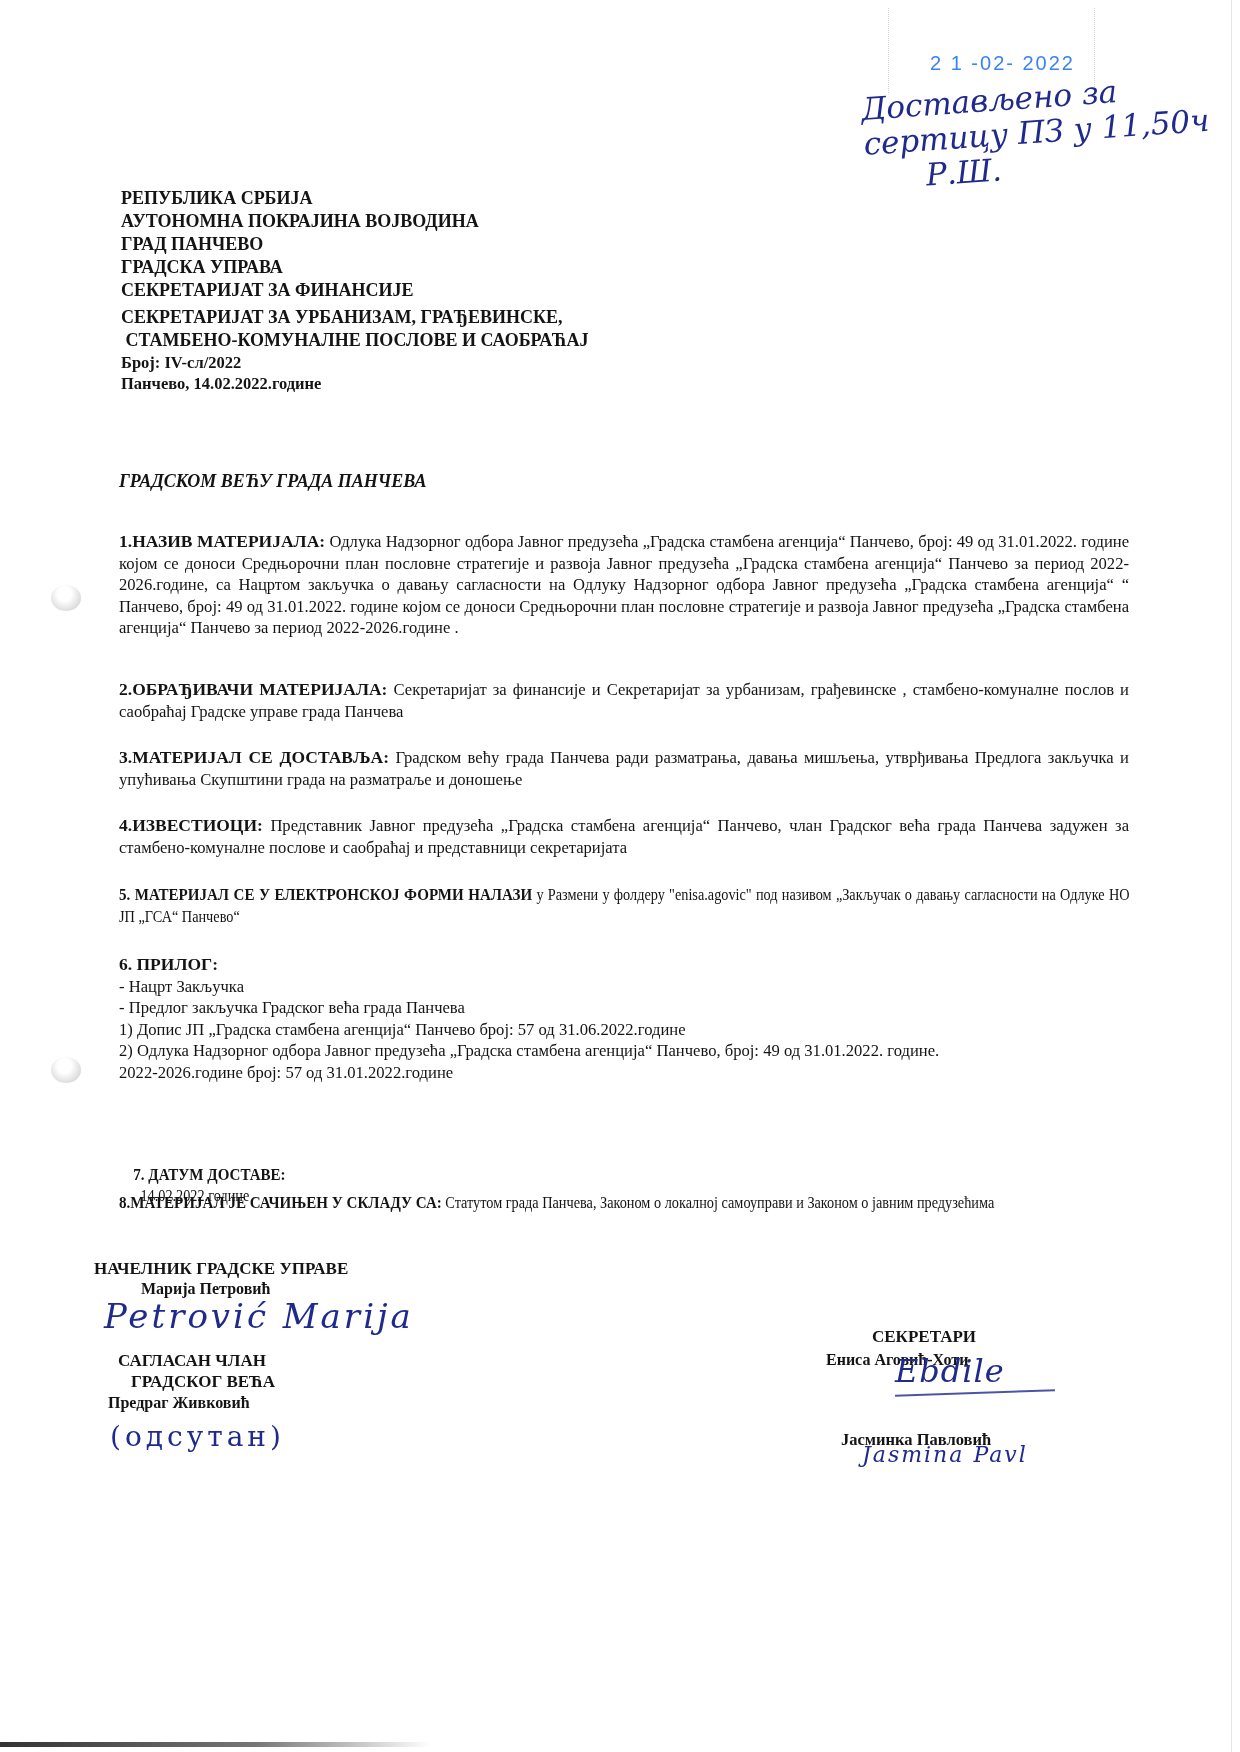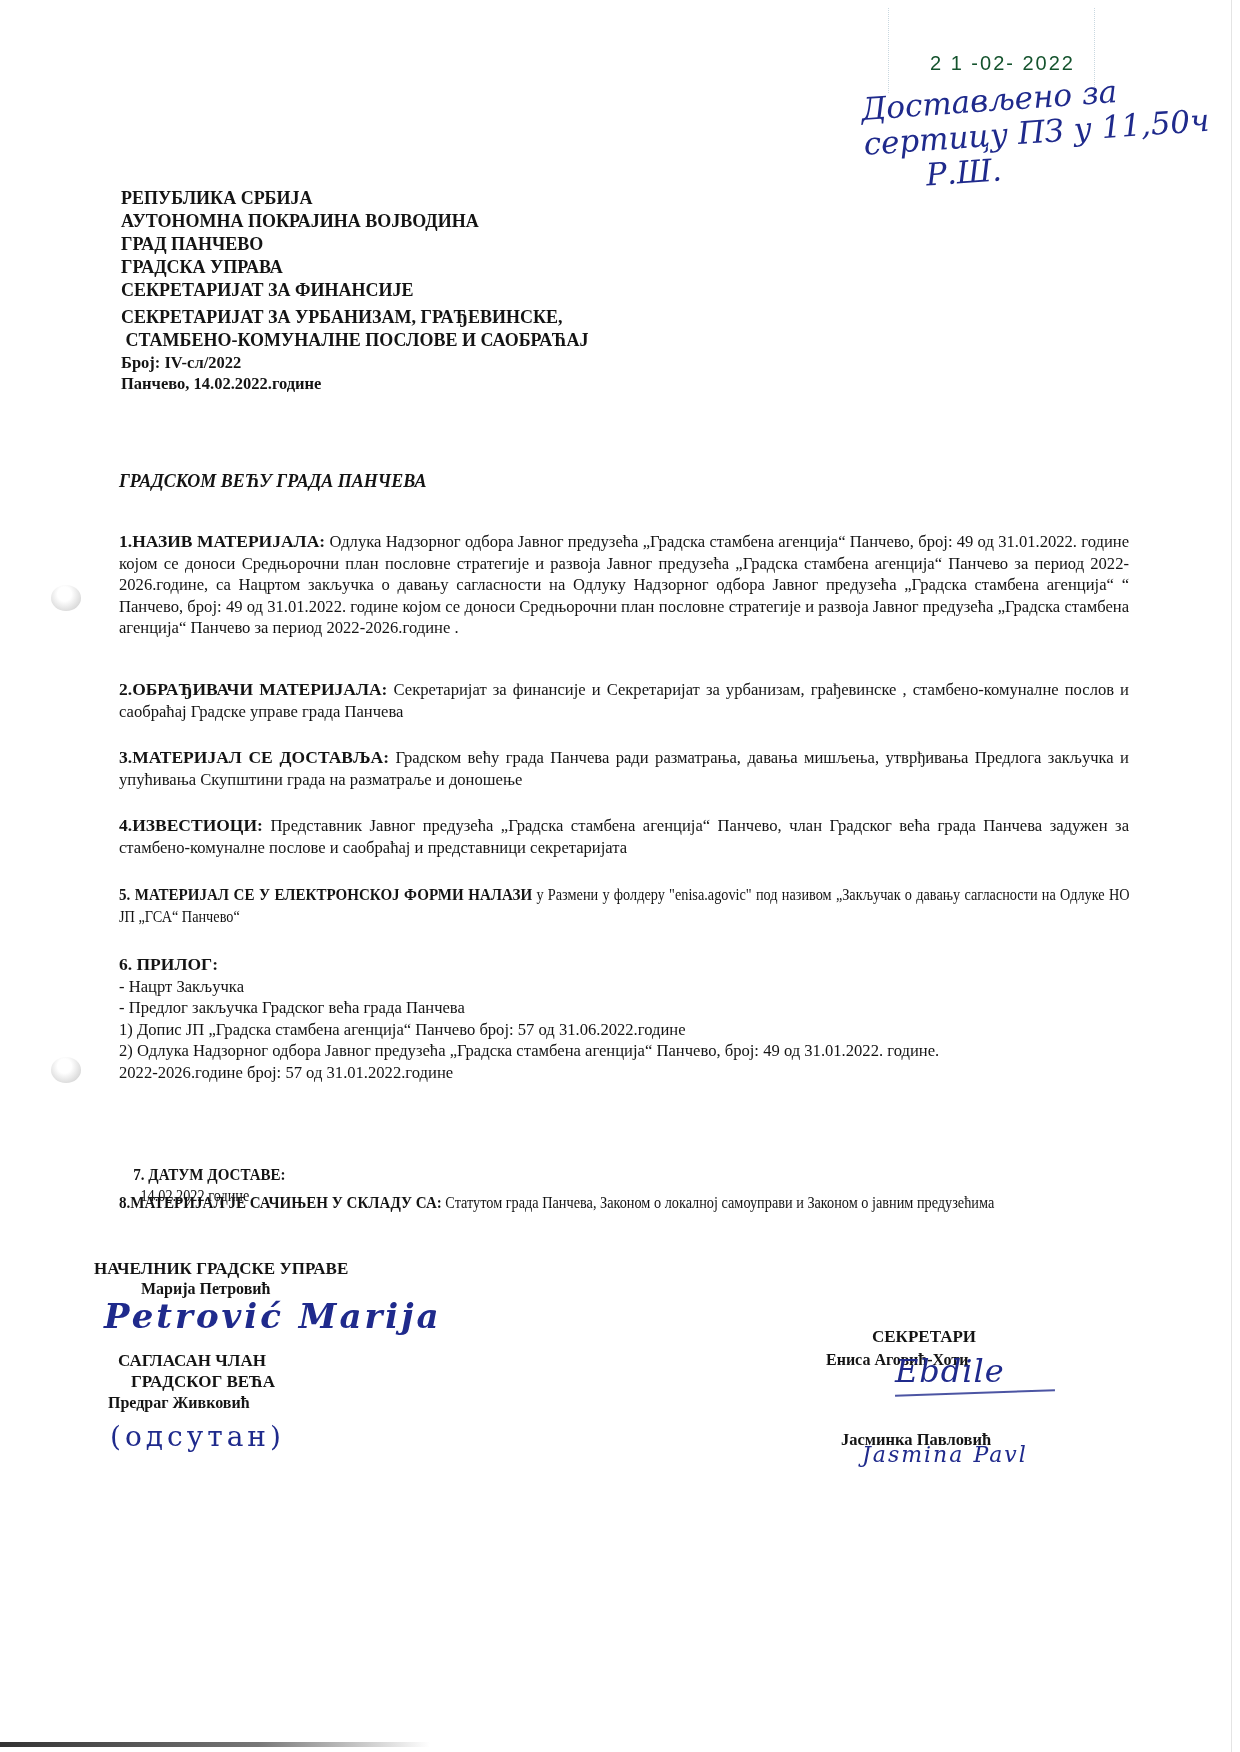--- a/index.html
+++ b/index.html
@@ -9,21 +9,21 @@
     }
     .page { position: absolute; inset: 0; }
     .abs { position: absolute; }
     .hdr-line { font-weight: bold; font-size: 18px; line-height: 23px; white-space: nowrap; }
     .para { font-size: 16.6px; line-height: 21.5px; text-align: justify; }
     .para .lbl { font-weight: bold; font-size: 17.5px; }
     .line { white-space: nowrap; }
 
     
     .stamp-box { left: 888px; top: 8px; width: 205px; height: 85px; border-left: 1px dotted #c9d8e0; border-right: 1px dotted #c9d8e0; }
-    .stamp-date { left: 930px; top: 52px; font-family: "Liberation Sans", sans-serif; font-size: 20px; color: #14532d; letter-spacing: 2px; }
+    .stamp-date { left: 930px; top: 52px; font-family: "Liberation Sans", sans-serif; font-size: 20px; color: #3b82f6; letter-spacing: 2px; }
 
     
     .hw { font-family: "DejaVu Serif", serif; font-style: italic; color: #1f2a8c; }
     .hw-note { left: 860px; top: 92px; font-size: 31px; line-height: 35px; transform: rotate(-4deg); transform-origin: left top; }
 
     .punch { width: 30px; height: 26px; border-radius: 50%; background: radial-gradient(ellipse at 45% 35%, #ffffff 30%, #d9d9d9 75%, #bfbfbf 100%); }
 
     .bottom-streak { left: 0; top: 1742px; width: 430px; height: 5px; background: linear-gradient(90deg, #333 0%, #777 60%, rgba(255,255,255,0) 100%); }
     .right-edge { right: 8px; top: 0; width: 1px; height: 1752px; background: #e4e4e4; }
   </style>
@@ -95,21 +95,21 @@
 
   <div class="abs para" style="left:119px; top:1192px; width:1175px; transform:scaleX(0.86); transform-origin:left top; text-align:left;">
     <span class="lbl">8.МАТЕРИЈАЛ ЈЕ САЧИЊЕН У СКЛАДУ СА:</span>
     <span>Статутом града Панчева, Законом о локалној самоуправи и Законом о јавним предузећима</span>
   </div>
 
   <div class="abs" style="left:94px; top:1258px;">
     <div class="hdr-line" style="font-size:17px; line-height:21px">НАЧЕЛНИК ГРАДСКЕ УПРАВЕ</div>
     <div class="hdr-line" style="font-size:16px; line-height:20px; padding-left:47px">Марија Петровић</div>
   </div>
-  <div class="abs hw" style="left:104px; top:1296px; font-size:34px; letter-spacing:3px;font-weight:bold;">Petrović Marija</div>
+  <div class="abs hw" style="left:104px; top:1296px; font-size:34px; letter-spacing:3px;">Petrović Marija</div>
 
   <div class="abs" style="left:108px; top:1350px;">
     <div class="hdr-line" style="font-size:17px; line-height:21px; padding-left:10px">САГЛАСАН  ЧЛАН</div>
     <div class="hdr-line" style="font-size:17px; line-height:21px; padding-left:23px">ГРАДСКОГ ВЕЋА</div>
     <div class="hdr-line" style="font-size:16px; line-height:21px">Предраг Живковић</div>
   </div>
   <div class="abs hw" style="left:110px; top:1420px; font-size:28px; font-style:normal; letter-spacing:4px;">(одсутан)</div>
 
   <div class="abs" style="left:834px; top:1326px; text-align:center; width:180px;">
     <div class="hdr-line" style="font-size:17px; line-height:22px">СЕКРЕТАРИ</div>

